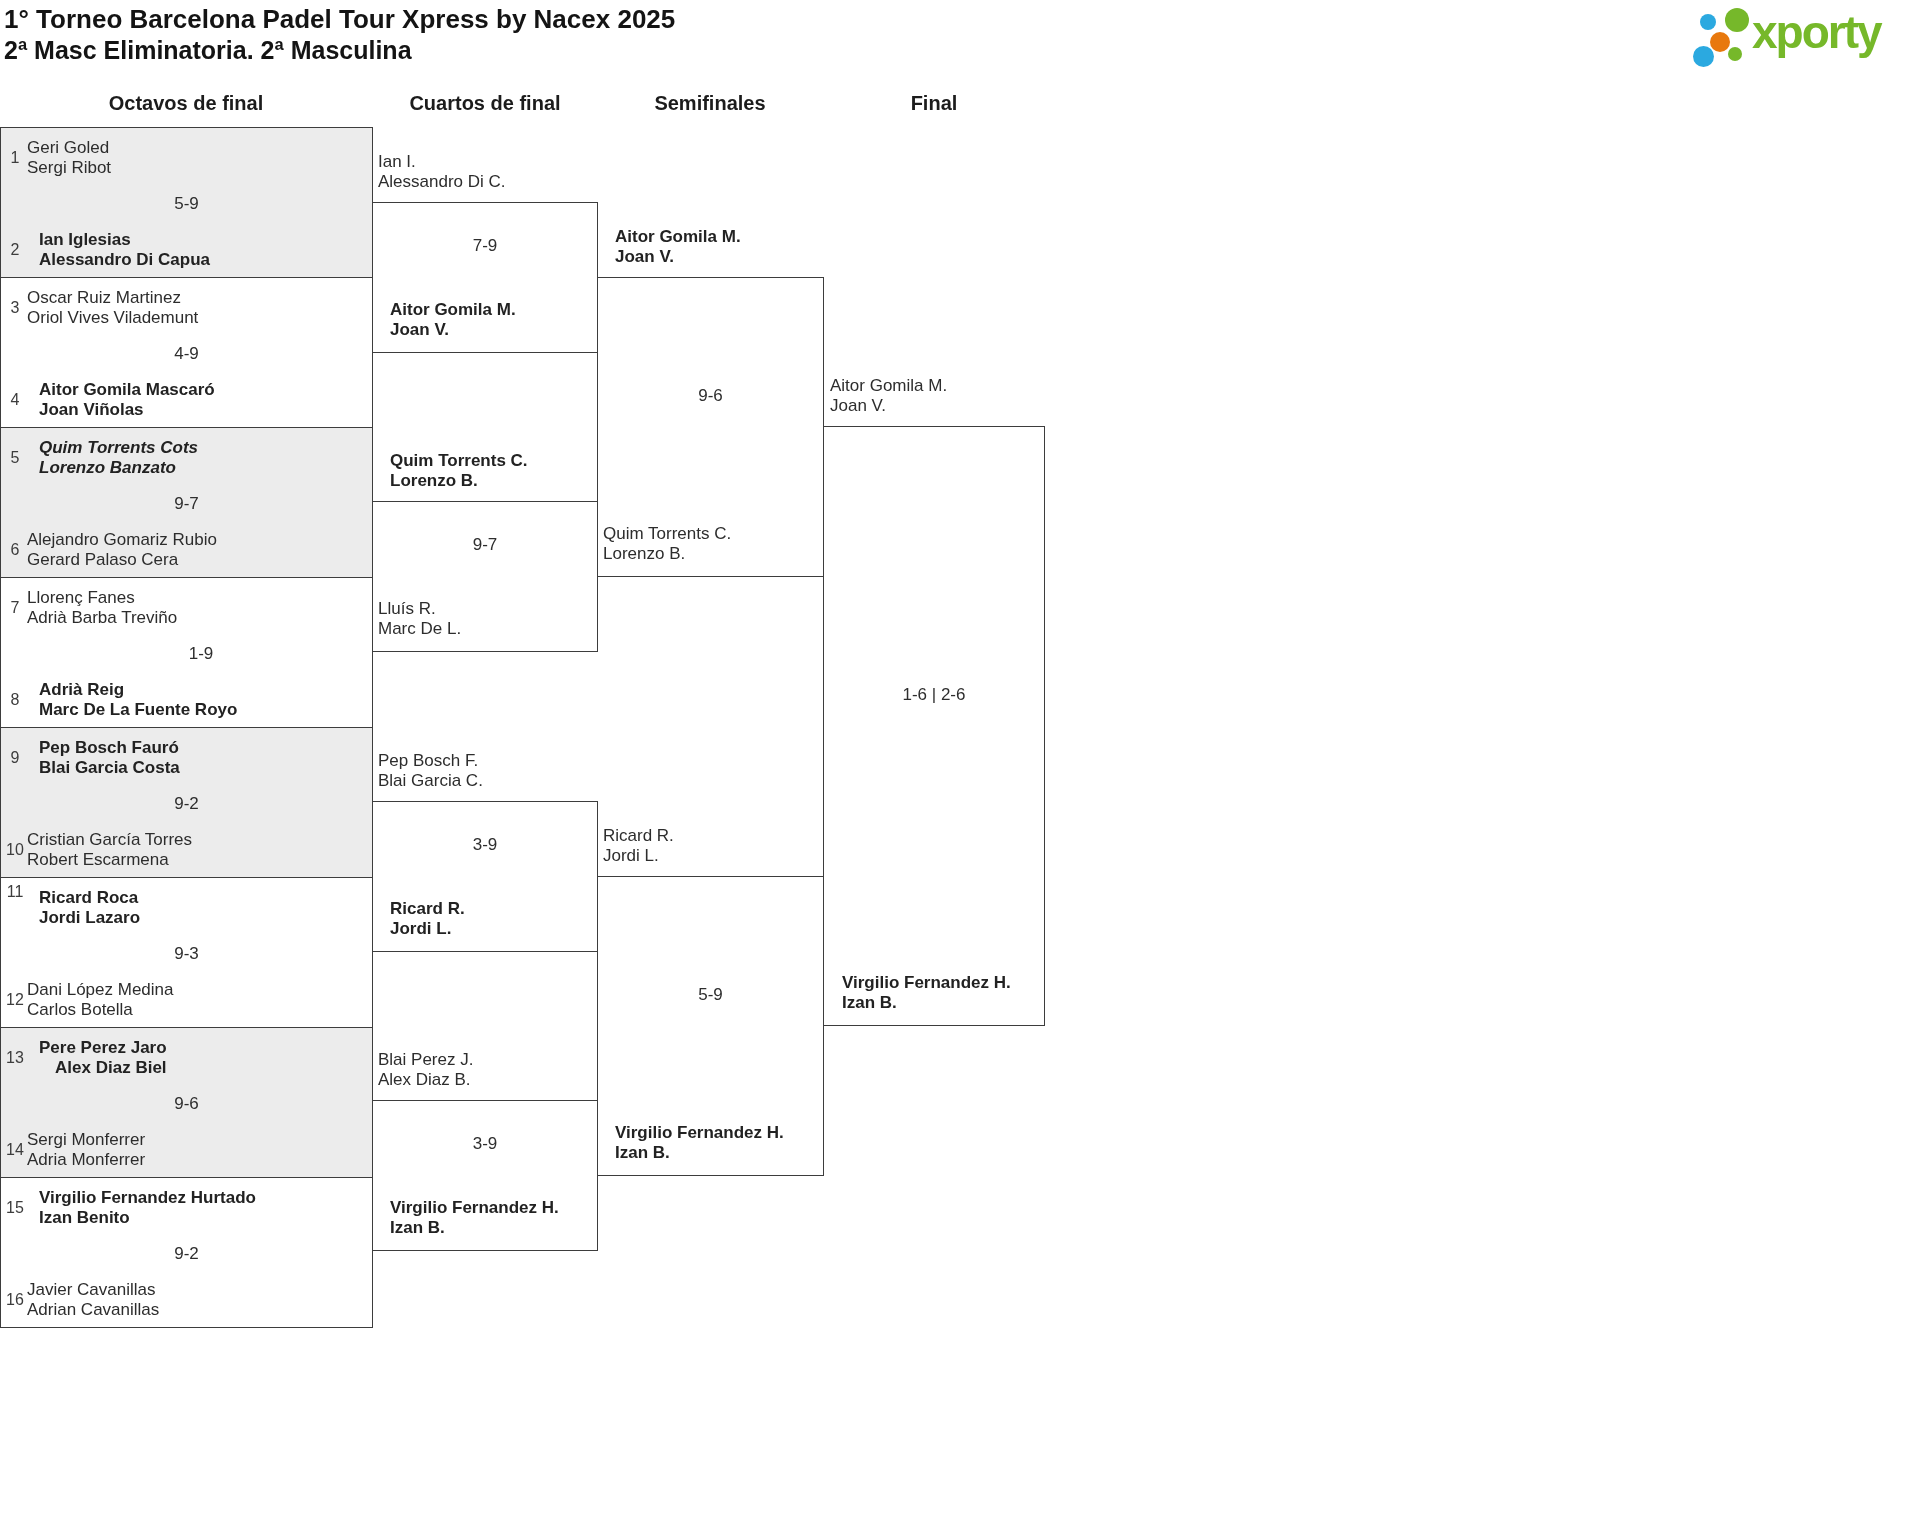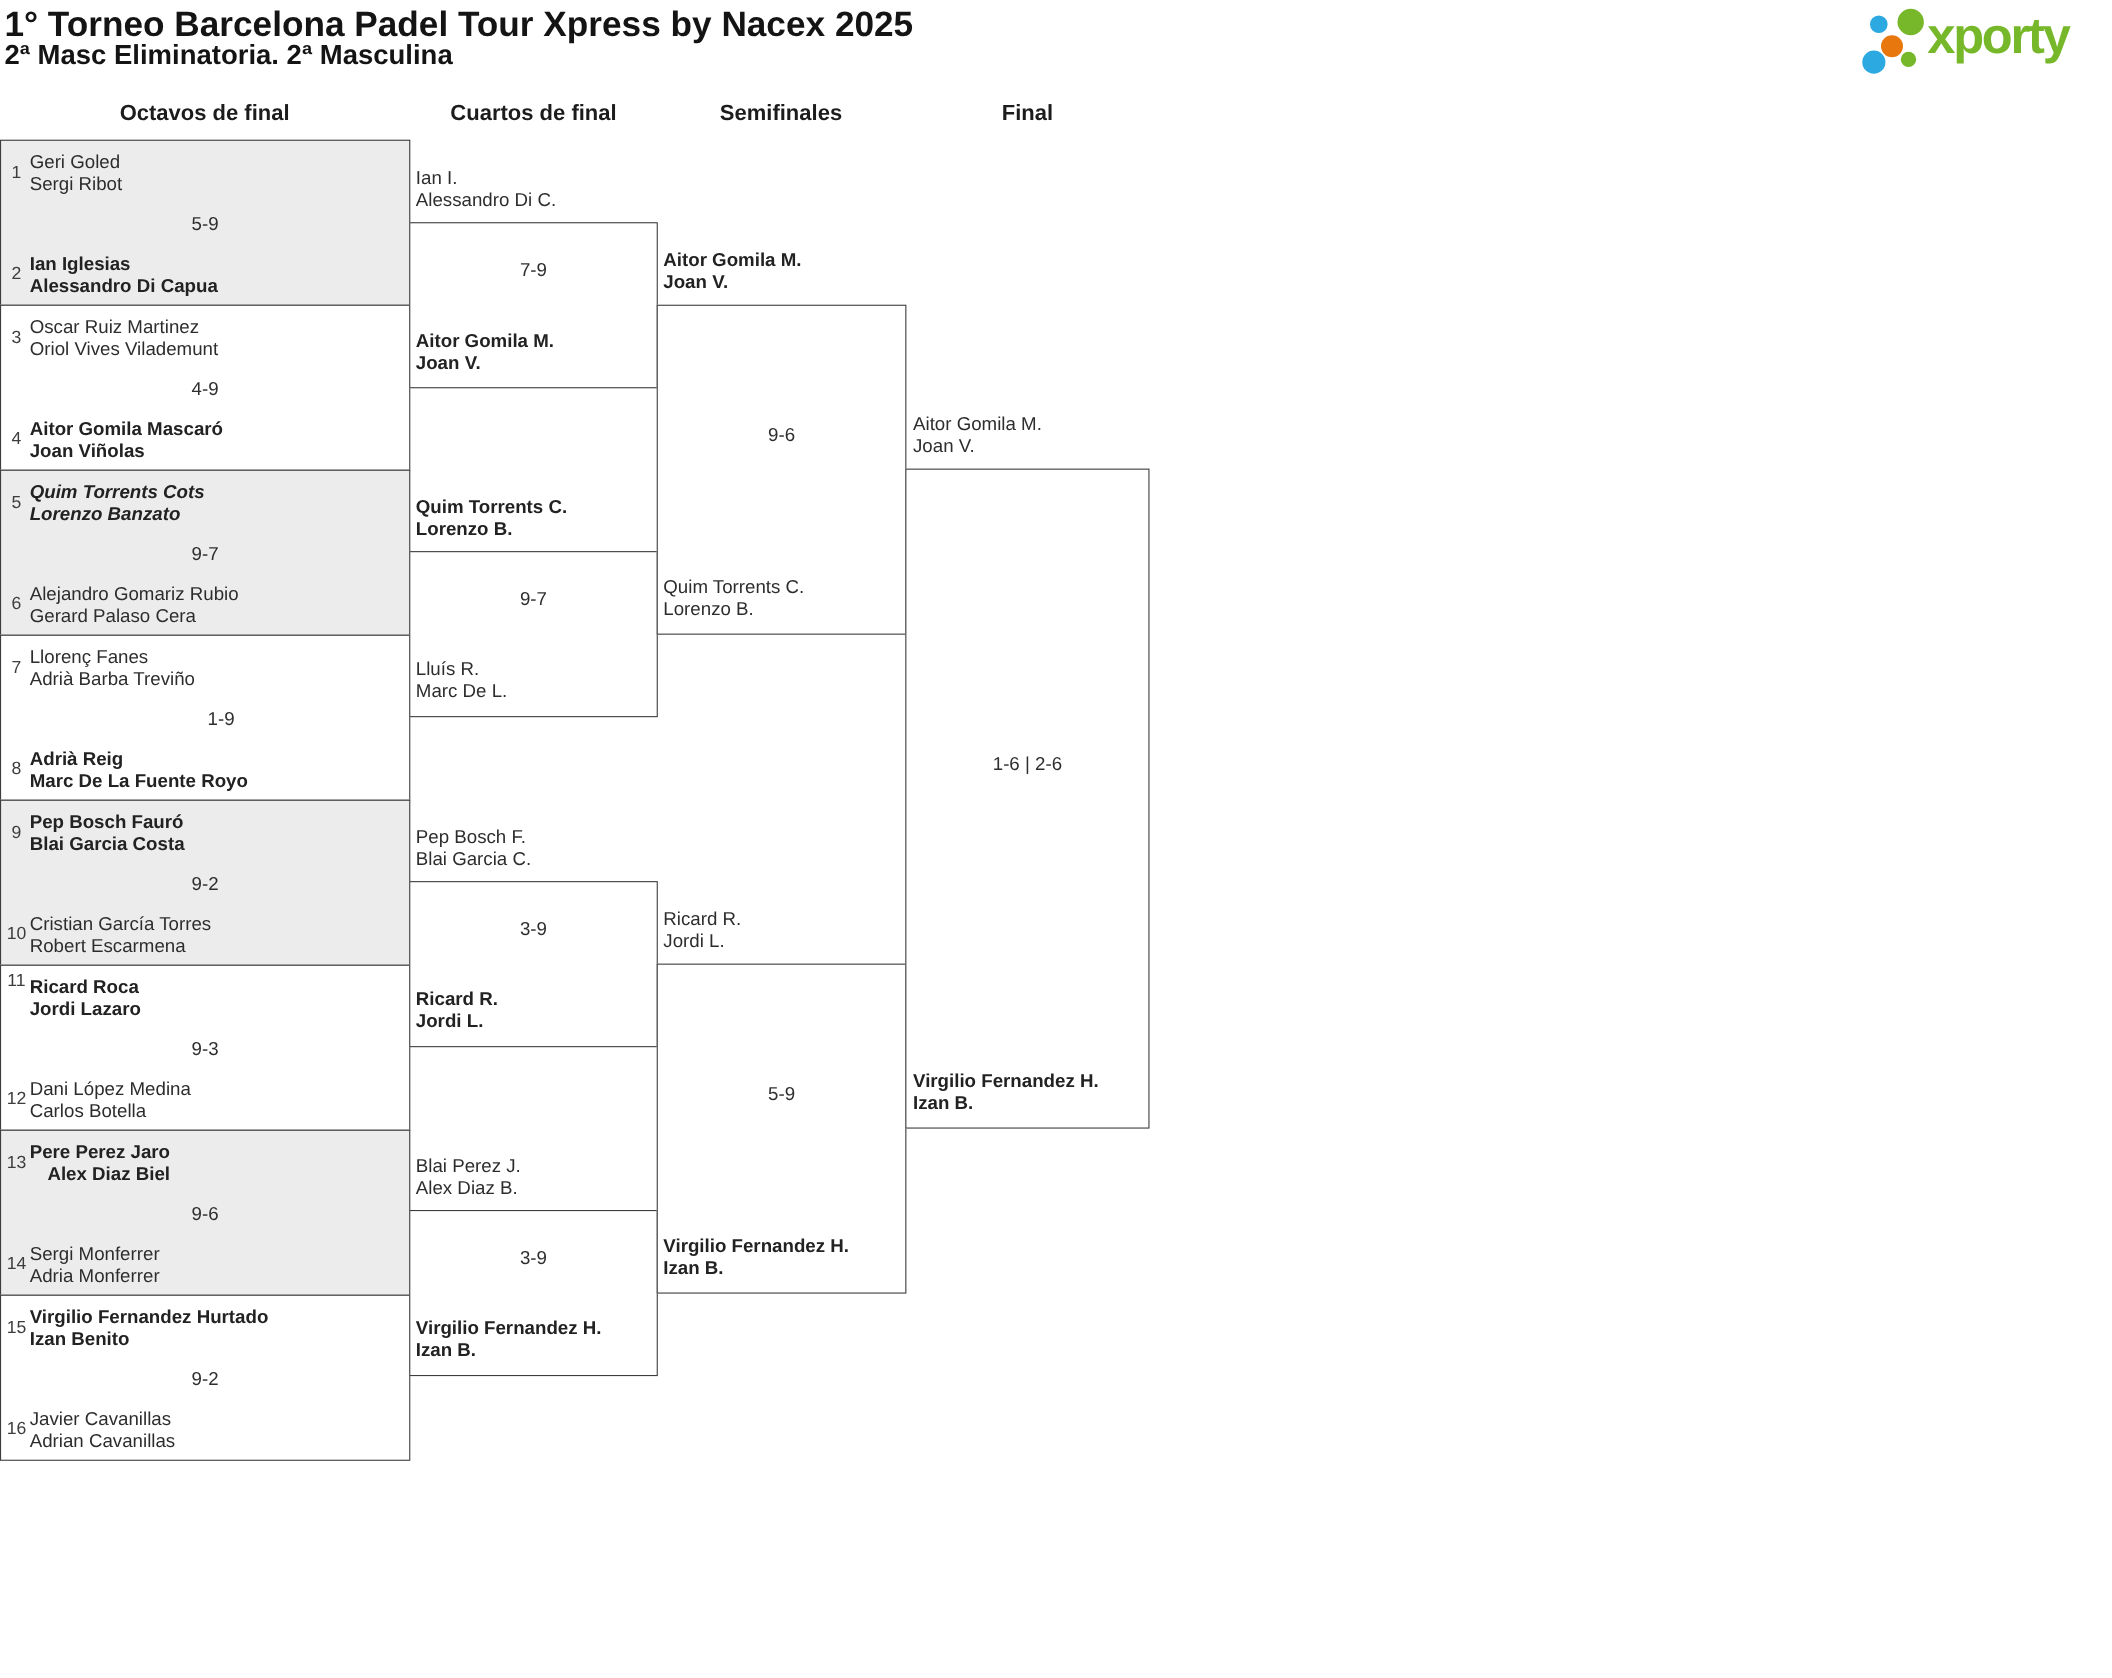--- a/index.html
+++ b/index.html
@@ -1,30 +1,30 @@
 <!DOCTYPE html>
 <html><head>
 <meta charset="utf-8">
 <style>
   html,body{margin:0;padding:0;}
   body{
     width:1920px;height:1525px;background:#ffffff;position:relative;
     font-family:"Liberation Sans","DejaVu Sans",sans-serif;color:#2d2d2d;
     overflow:hidden;
   }
-  .title{position:absolute;left:4px;top:4px;font-size:32px;font-weight:700;color:#141414;margin:0;white-space:nowrap;}
+  .title{position:absolute;left:4px;top:4px;font-size:26px;font-weight:700;color:#141414;margin:0;white-space:nowrap;}
   .subtitle{position:absolute;left:4px;top:36px;font-size:25px;font-weight:700;color:#141414;margin:0;white-space:nowrap;}
   .logo{position:absolute;left:1690px;top:4px;width:228px;height:66px;cursor:pointer;}
   .dot{position:absolute;border-radius:50%;}
   .logo-text{position:absolute;left:62px;top:5px;font-size:46px;font-weight:800;letter-spacing:-2px;line-height:1;}
   .round-header{position:absolute;top:92px;width:240px;text-align:center;font-size:20px;font-weight:600;color:#1c1c1c;white-space:nowrap;}
   .match-box{position:absolute;border:1px solid #3d3d3d;box-sizing:border-box;background:#ffffff;}
   .match-box.alt{background:#ececec;}
   .team{position:absolute;font-size:17px;line-height:20px;white-space:nowrap;color:#2d2d2d;font-weight:400;}
-  .team.winner{font-weight:700;color:#222222;}
+  .team.winner{font-weight:700;color:#222222;margin-left:12px;}
   .seed{position:absolute;width:18px;height:40px;display:flex;align-items:center;justify-content:center;font-size:16px;color:#3d3d3d;}
   .score{position:absolute;width:160px;height:20px;text-align:center;font-size:17px;color:#2e2e2e;line-height:20px;}
 </style>
 </head>
 <body>
 
 <h1 class="title">1° Torneo Barcelona Padel Tour Xpress by Nacex 2025</h1>
 <h2 class="subtitle">2ª Masc Eliminatoria. 2ª Masculina</h2>
 
 <div class="logo">

